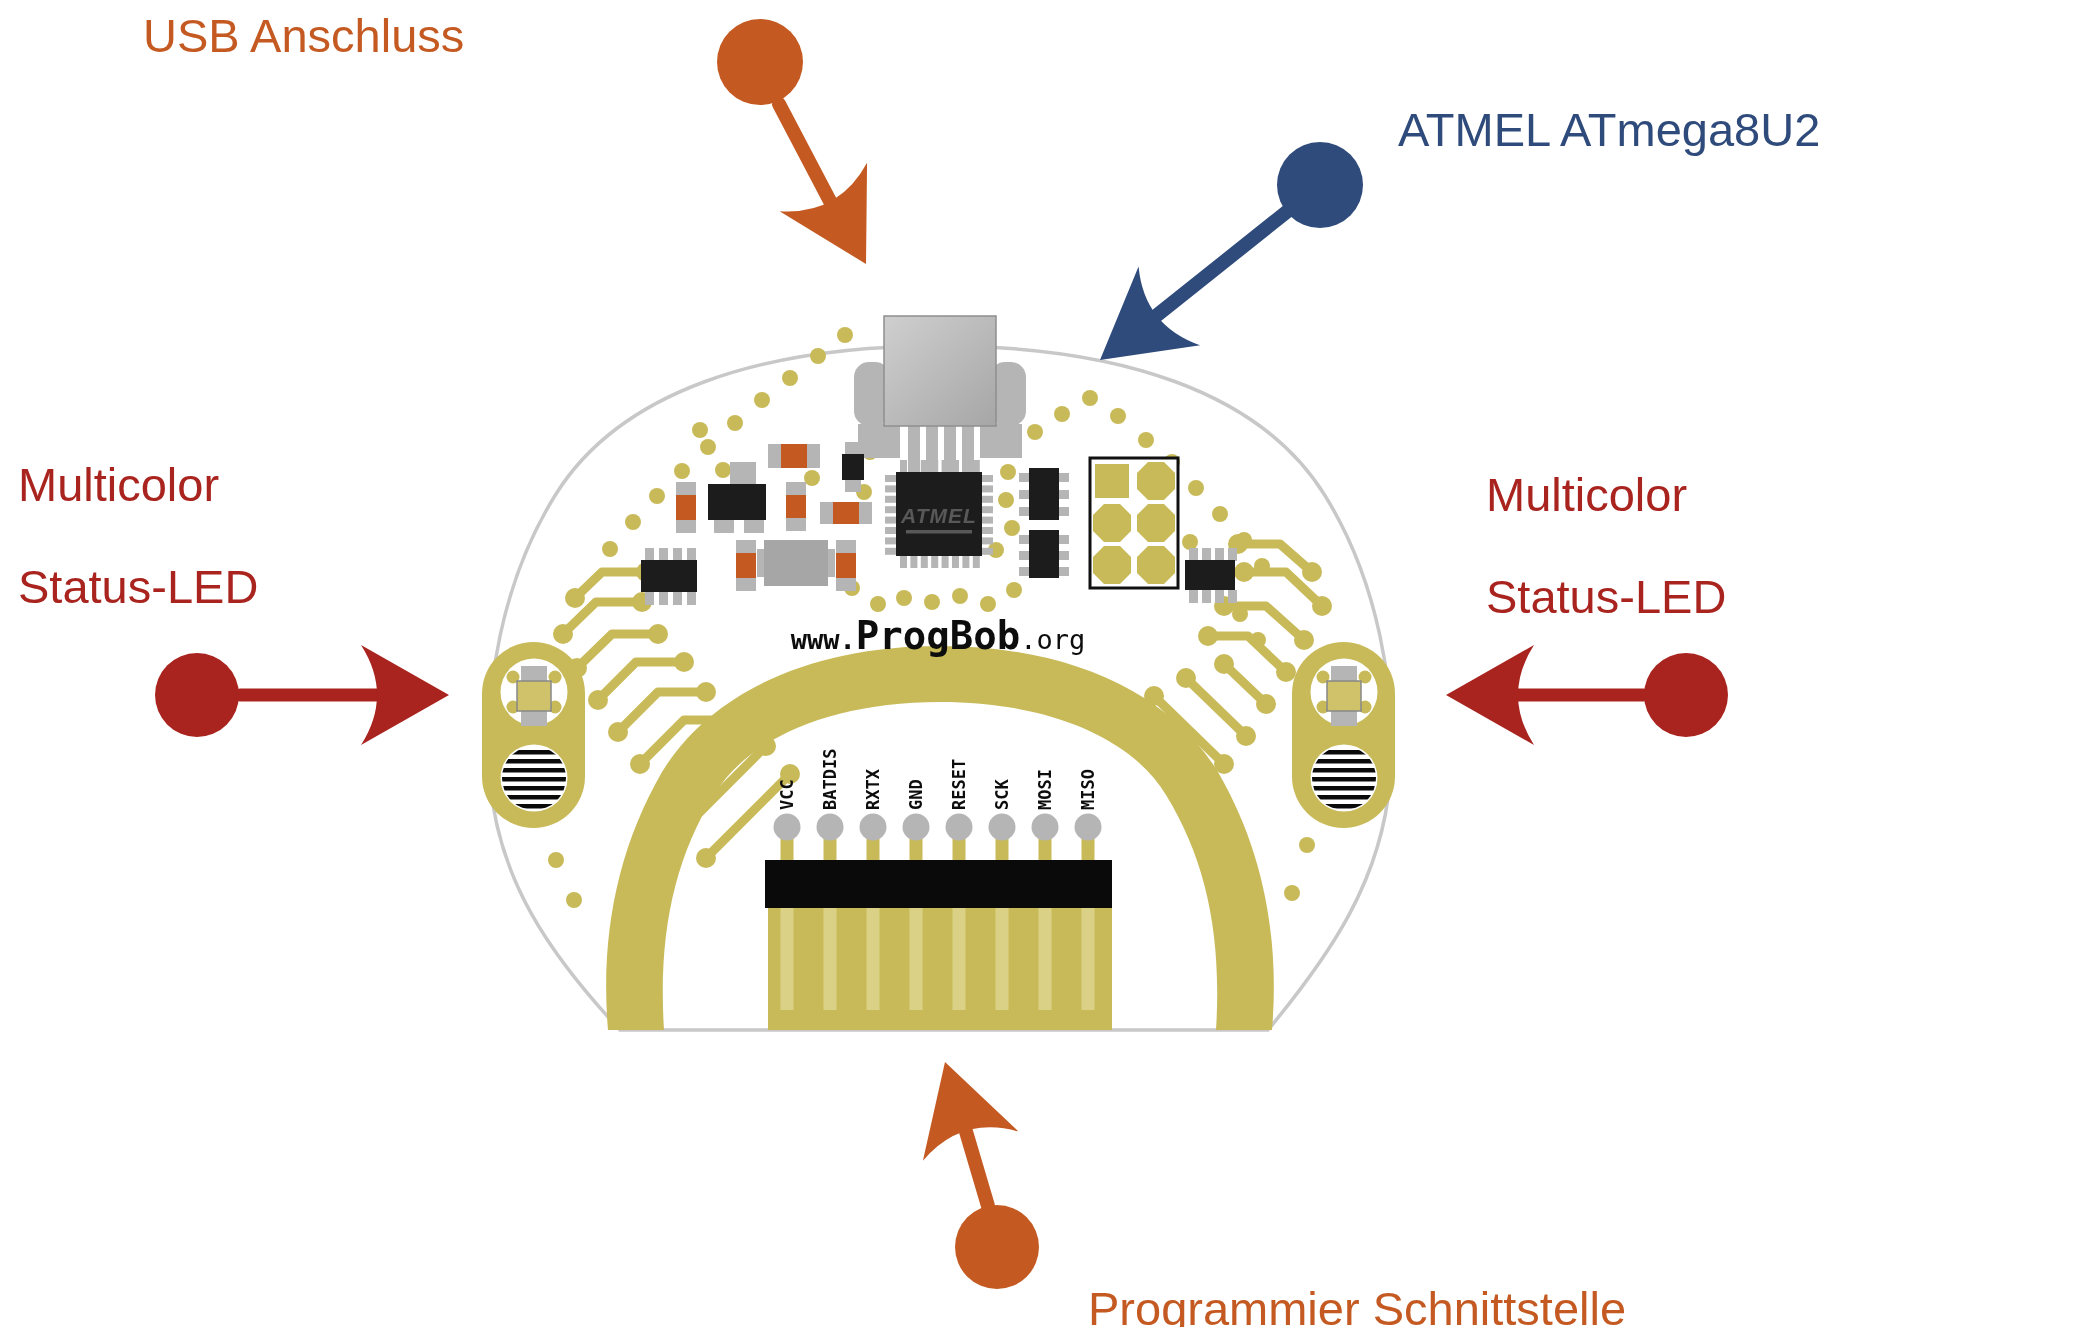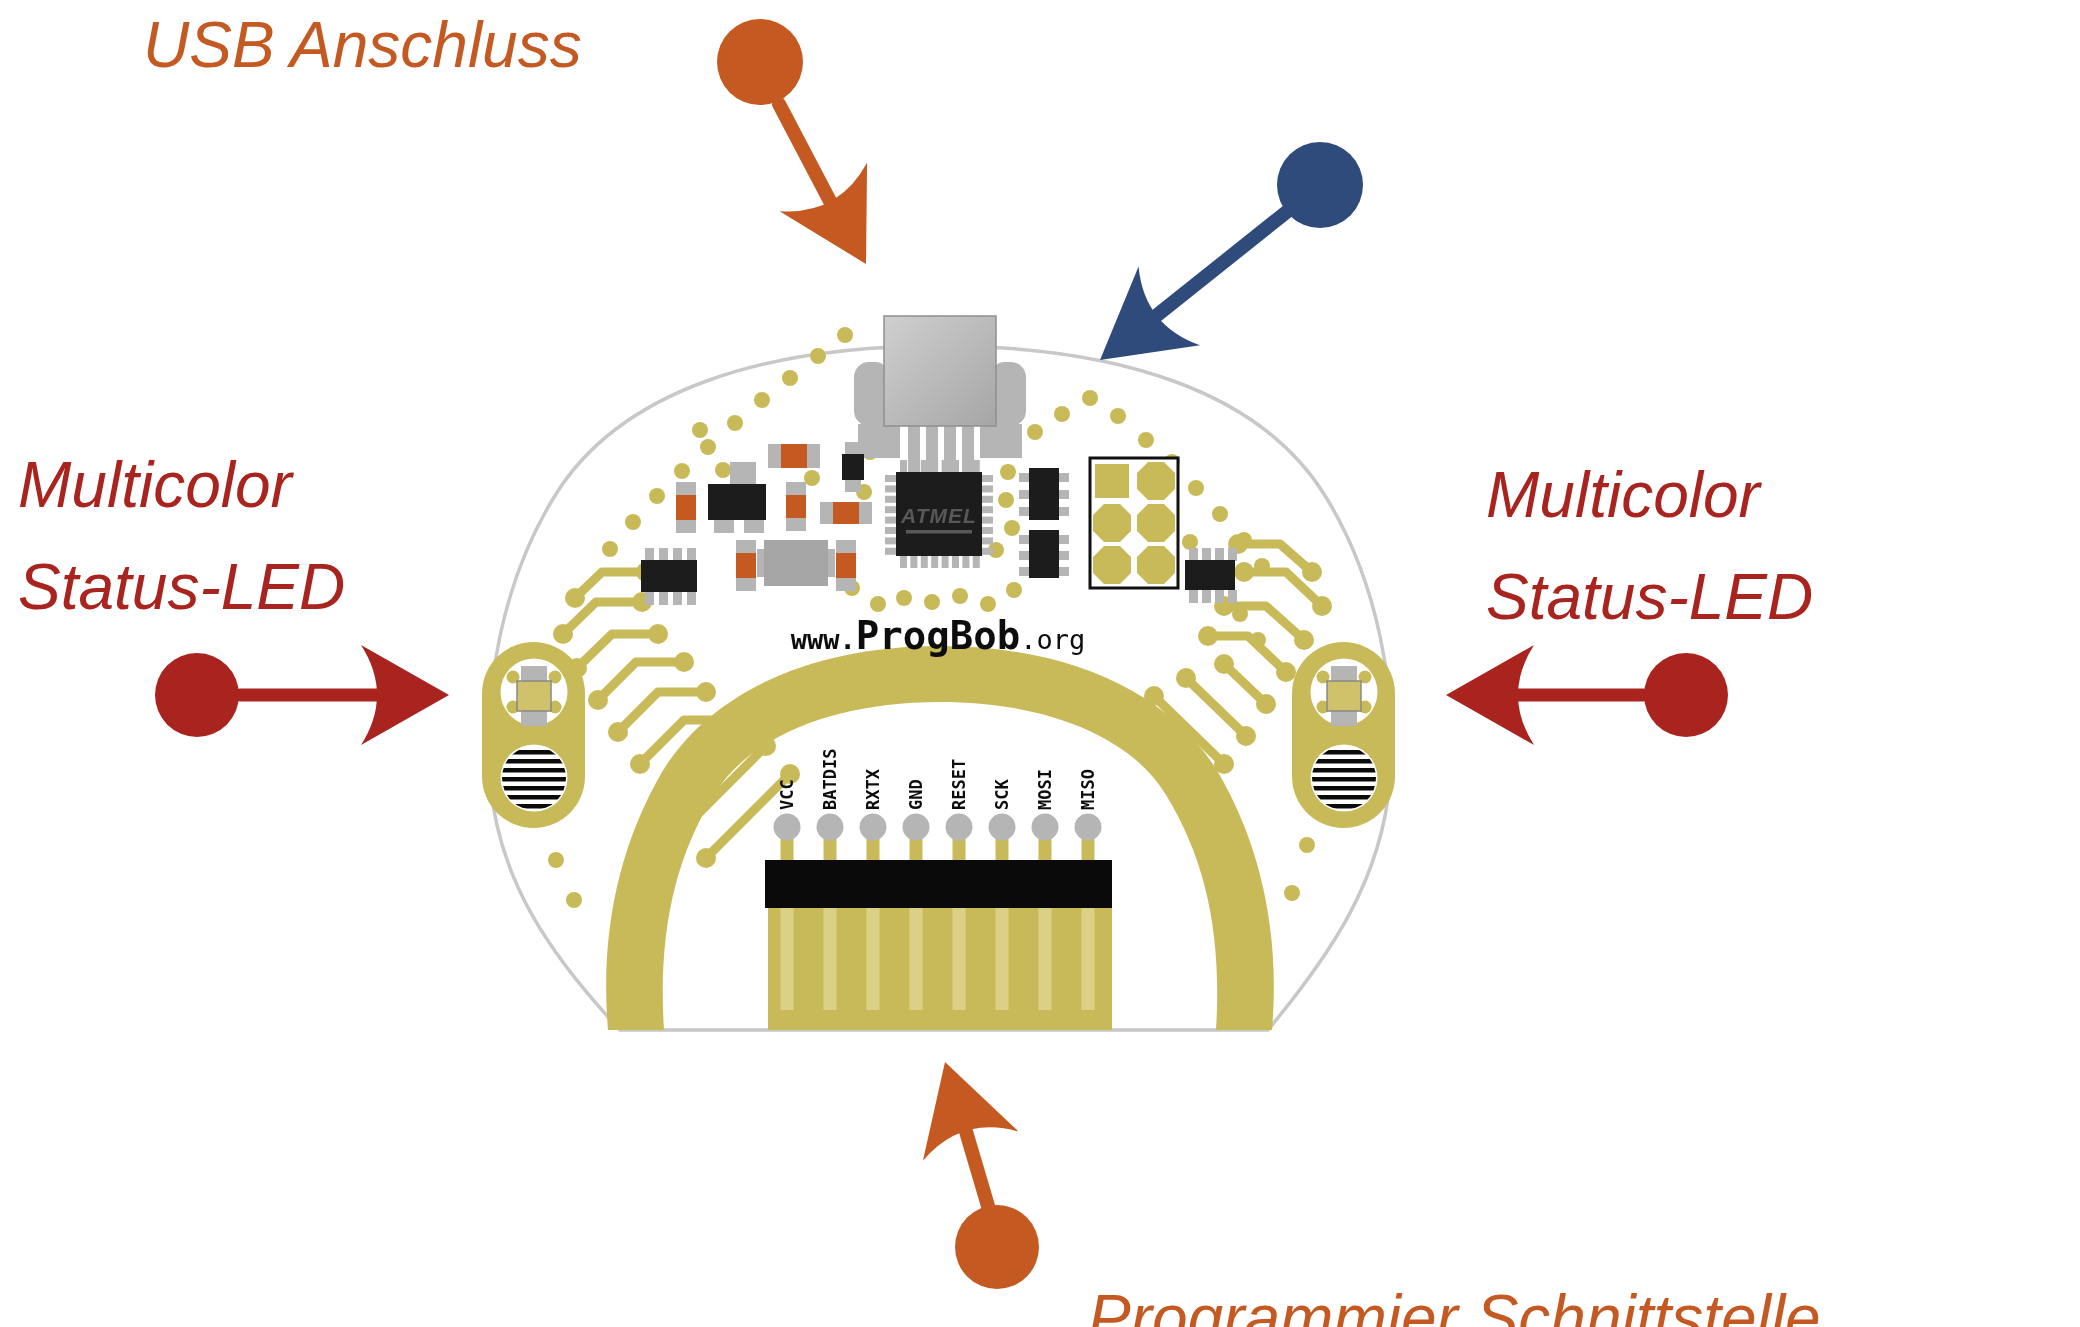--- a/index.html
+++ b/index.html
@@ -1,21 +1,21 @@
 <!DOCTYPE html>
 <html style="--orange: #c45a22; --blue: #2f4b7b; --red: #a9241e; --olive: #c9ba59; --pin-light: #dbd186; --board-outline: #c8c8c8; --component-gray: #b5b5b5; --component-dark: #1c1c1c; --crystal-gray: #a6a6a6; --led-body: #cfc26b; --silkscreen: #111111;"><head>
 <meta charset="utf-8">
 <style>
   html,body{margin:0;padding:0;background:#fff;}
   .canvas{
     position:relative;width:2080px;height:1327px;background:#ffffff;overflow:hidden;
     font-family:"Liberation Sans",sans-serif;
   }
   .canvas svg{position:absolute;left:0;top:0;}
-  .label{position:absolute;white-space:nowrap;font-size:64px;font-weight:normal;font-style:italic;}
+  .label{position:absolute;white-space:nowrap;font-size:47px;font-weight:normal;}
   .label-usb{left:143px;top:8px;color:var(--orange);}
   .label-atmel{left:1398px;top:102px;color:var(--blue);}
   .label-led-left{left:18px;top:434px;color:var(--red);line-height:102px;}
   .label-led-right{left:1486px;top:444px;color:var(--red);line-height:102px;}
   .label-prog{left:1088px;top:1281px;color:var(--orange);}
   .traces{stroke:var(--olive);stroke-width:9;fill:none;stroke-linecap:round;stroke-linejoin:round;}
 </style>
 </head>
 <body>
 
@@ -408,20 +408,21 @@
     <use href="#ahead" transform="translate(1446,695) rotate(180)" stroke="none"></use>
   </g>
   <g style="fill:var(--orange);stroke:var(--orange)">
     <circle cx="997" cy="1247" r="42" stroke="none"></circle>
     <line x1="988" y1="1206" x2="962" y2="1118" stroke-width="14" stroke-linecap="round"></line>
     <use href="#ahead" transform="translate(945,1062) rotate(-107)" stroke="none"></use>
   </g>
 </svg>
 
 <div class="label label-usb">USB Anschluss</div>
+<div class="label label-atmel">ATMEL ATmega8U2</div>
 <div class="label label-led-left">
   <div>Multicolor</div>
   <div>Status-LED</div>
 </div>
 <div class="label label-led-right">
   <div>Multicolor</div>
   <div>Status-LED</div>
 </div>
 <div class="label label-prog">Programmier Schnittstelle</div>
 

